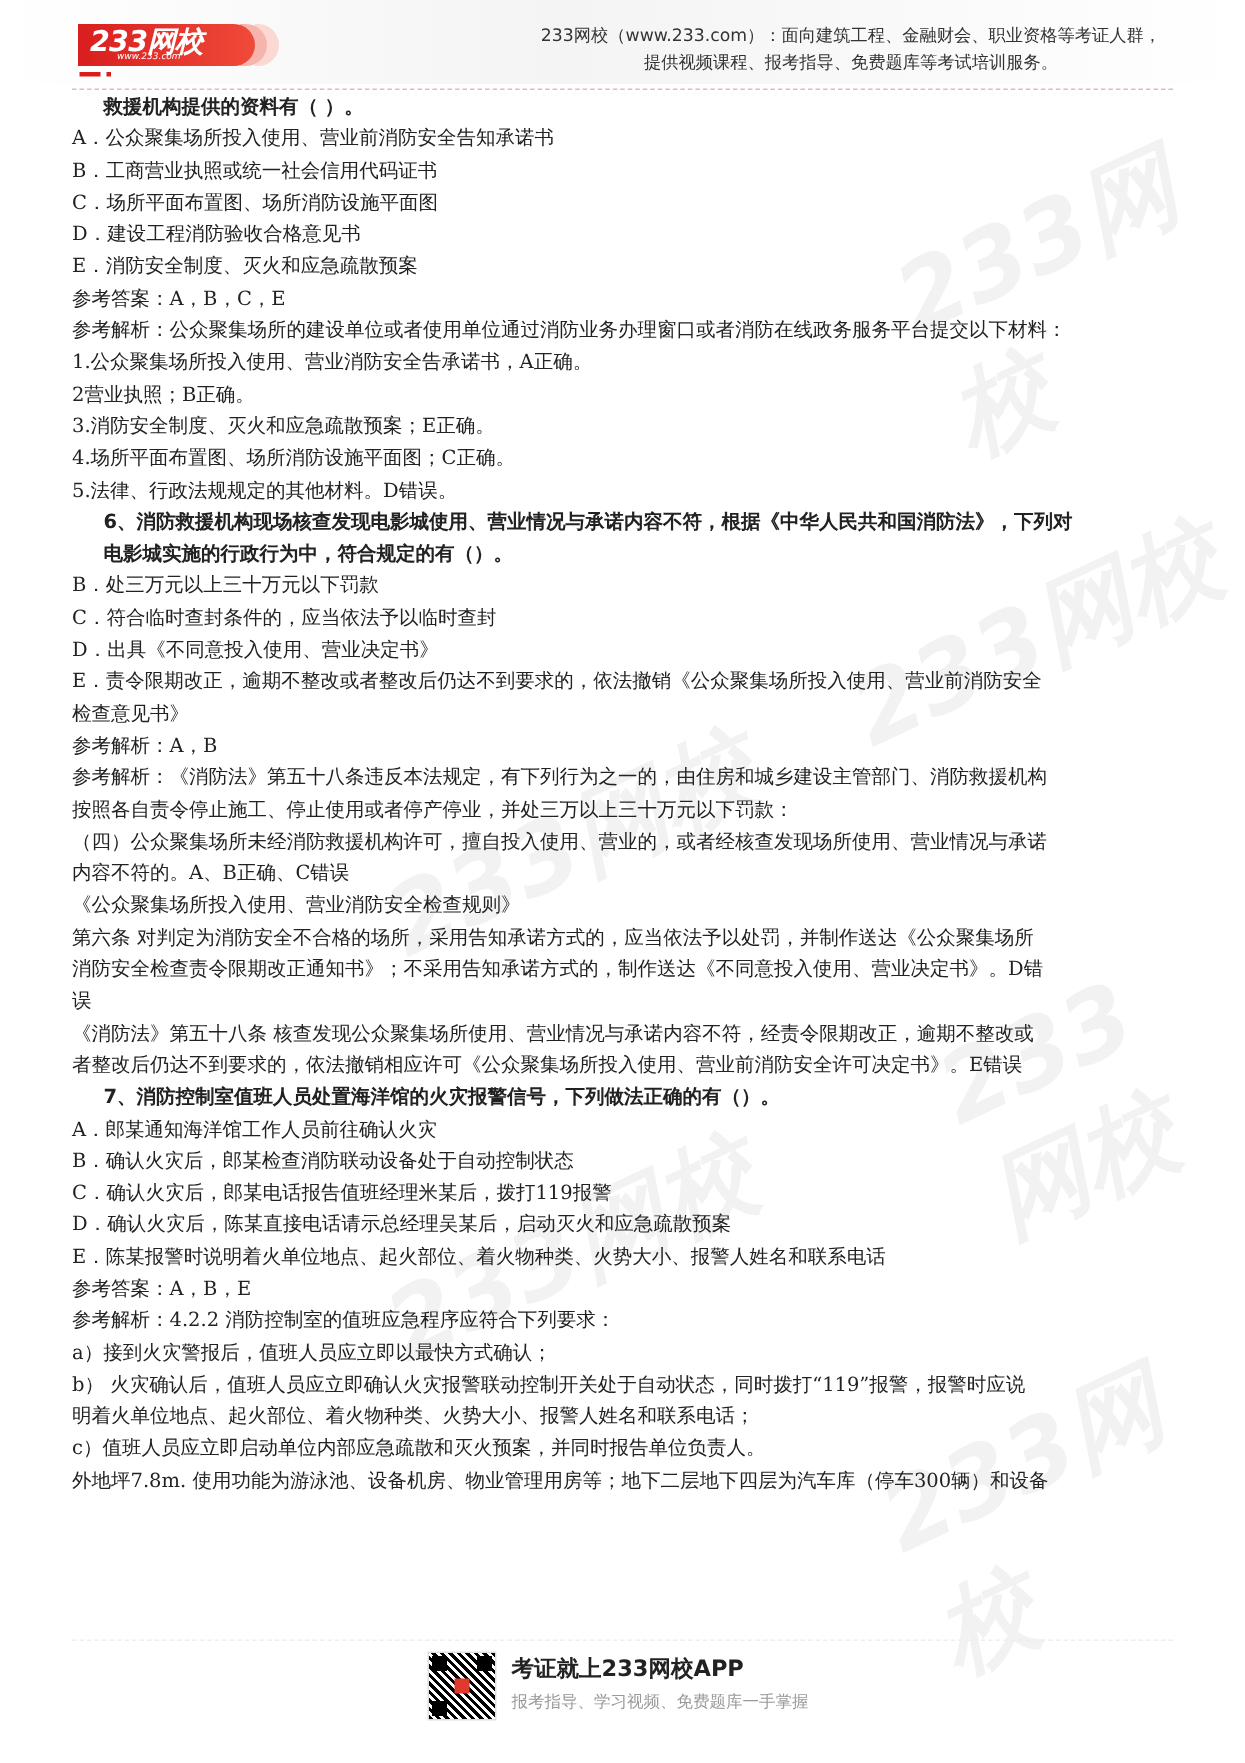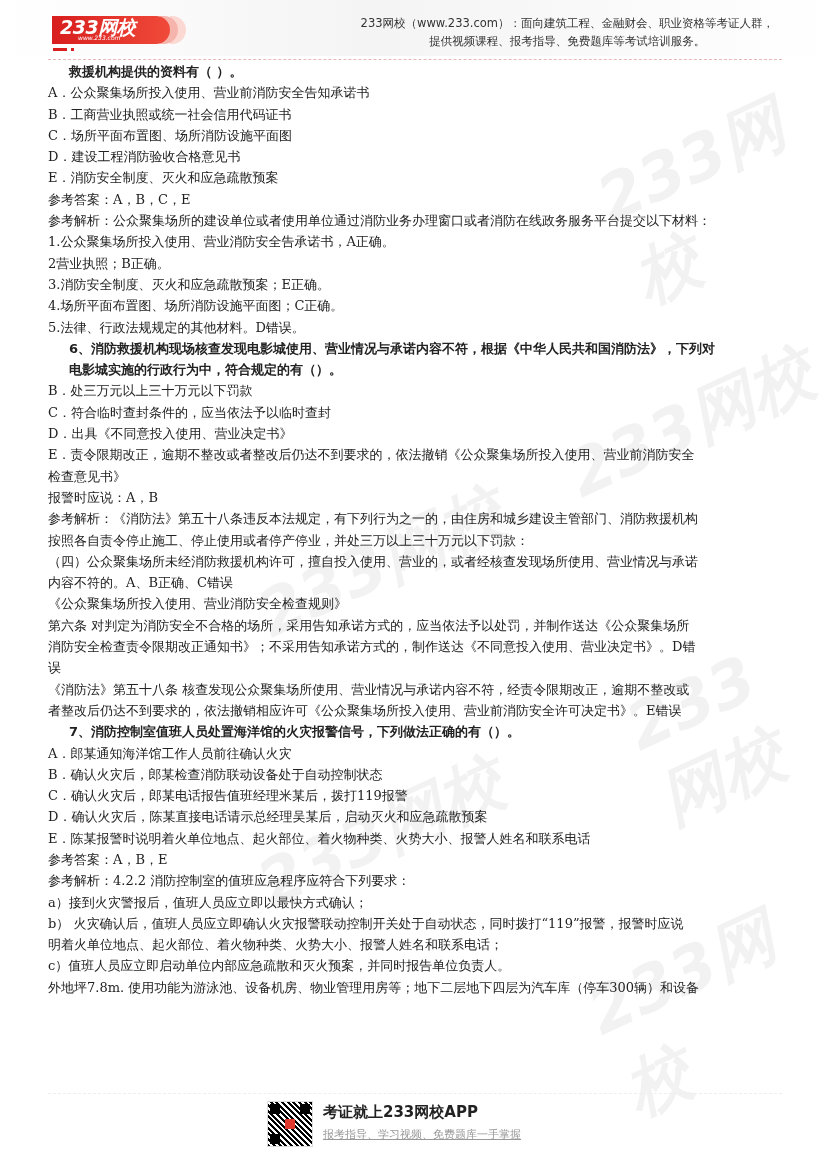--- a/index.html
+++ b/index.html
@@ -17,30 +17,30 @@
   .logo-sub { position: absolute; left: 26px; top: 18px; font-family: "DejaVu Sans", sans-serif; font-style: italic; color: #fff; font-size: 6px; }
   .logo-dash { position: absolute; left: 53px; top: 48px; width: 14px; height: 3px; background: #d81e1e; }
   .logo-dot { position: absolute; left: 71px; top: 48px; width: 3px; height: 3px; background: #d81e1e; }
   .header-text { position: absolute; right: 56px; top: 14px; text-align: center; font-family: "DejaVu Sans", sans-serif; font-size: 11.5px; line-height: 18px; color: #333; }
   .header-rule { position: absolute; left: 48px; right: 48px; top: 59px; border-top: 1px dashed #e8b8b8; }
   .content { position: absolute; left: 48px; top: 61px; width: 740px; font-size: 13px; line-height: 21.3px; }
   .line { white-space: nowrap; }
   .bold { font-weight: bold; font-family: "DejaVu Sans", sans-serif; margin-left: 21px; }
   .watermark { position: absolute; font-family: "DejaVu Sans", sans-serif; font-weight: bold; font-style: italic; color: rgba(0,0,0,0.05); font-size: 64px; transform: rotate(-25deg); pointer-events: none; }
   .footer-rule { position: absolute; left: 48px; right: 48px; top: 1093px; border-top: 1px dashed #eee; }
-  .footer { position: absolute; left: 267px; top: 1101px; width: 300px; height: 52px; }
+  .footer { position: absolute; left: 285px; top: 1101px; width: 300px; height: 52px; }
   .qr { position: absolute; left: 0; top: 0; width: 44px; height: 44px;
     background:
       linear-gradient(#000,#000) 2px 2px/10px 10px no-repeat,
       linear-gradient(#000,#000) 32px 2px/10px 10px no-repeat,
       linear-gradient(#000,#000) 2px 32px/10px 10px no-repeat,
       repeating-linear-gradient(45deg,#000 0 2px,#fff 2px 4px); border: 1px solid #ddd; }
   .qr-badge { position: absolute; left: 17px; top: 17px; width: 10px; height: 10px; background: #e03a2f; }
   .footer-title { position: absolute; left: 56px; top: 2px; font-family: "DejaVu Sans", sans-serif; font-weight: bold; font-size: 15px; color: #222; white-space: nowrap; }
-  .footer-sub { position: absolute; left: 56px; top: 26px; font-family: "DejaVu Sans", sans-serif; font-size: 11px; color: #999; white-space: nowrap; text-decoration: underline; }
+  .footer-sub { position: absolute; left: 56px; top: 26px; font-family: "DejaVu Sans", sans-serif; font-size: 11px; color: #999; white-space: nowrap; }
 </style>
 </head>
 <body>
 
 <div class="header">
   <div class="logo-ghost2"></div>
   <div class="logo-ghost1"></div>
   <div class="logo">
     <span class="logo-main">233网校</span>
     <span class="logo-sub">www.233.com</span>
@@ -75,21 +75,21 @@
     <div class="line">3.消防安全制度、灭火和应急疏散预案；E正确。</div>
     <div class="line">4.场所平面布置图、场所消防设施平面图；C正确。</div>
     <div class="line">5.法律、行政法规规定的其他材料。D错误。</div>
     <div class="line bold">6、消防救援机构现场核查发现电影城使用、营业情况与承诺内容不符，根据《中华人民共和国消防法》，下列对</div>
     <div class="line bold">电影城实施的行政行为中，符合规定的有（）。</div>
     <div class="line">B．处三万元以上三十万元以下罚款</div>
     <div class="line">C．符合临时查封条件的，应当依法予以临时查封</div>
     <div class="line">D．出具《不同意投入使用、营业决定书》</div>
     <div class="line">E．责令限期改正，逾期不整改或者整改后仍达不到要求的，依法撤销《公众聚集场所投入使用、营业前消防安全</div>
     <div class="line">检查意见书》</div>
-    <div class="line">报警时应说：A，B</div>
+    <div class="line">参考解析：A，B</div>
     <div class="line">参考解析：《消防法》第五十八条违反本法规定，有下列行为之一的，由住房和城乡建设主管部门、消防救援机构</div>
     <div class="line">按照各自责令停止施工、停止使用或者停产停业，并处三万以上三十万元以下罚款：</div>
     <div class="line">（四）公众聚集场所未经消防救援机构许可，擅自投入使用、营业的，或者经核查发现场所使用、营业情况与承诺</div>
     <div class="line">内容不符的。A、B正确、C错误</div>
     <div class="line">《公众聚集场所投入使用、营业消防安全检查规则》</div>
     <div class="line">第六条 对判定为消防安全不合格的场所，采用告知承诺方式的，应当依法予以处罚，并制作送达《公众聚集场所</div>
     <div class="line">消防安全检查责令限期改正通知书》；不采用告知承诺方式的，制作送达《不同意投入使用、营业决定书》。D错</div>
     <div class="line">误</div>
     <div class="line">《消防法》第五十八条 核查发现公众聚集场所使用、营业情况与承诺内容不符，经责令限期改正，逾期不整改或</div>
     <div class="line">者整改后仍达不到要求的，依法撤销相应许可《公众聚集场所投入使用、营业前消防安全许可决定书》。E错误</div>

